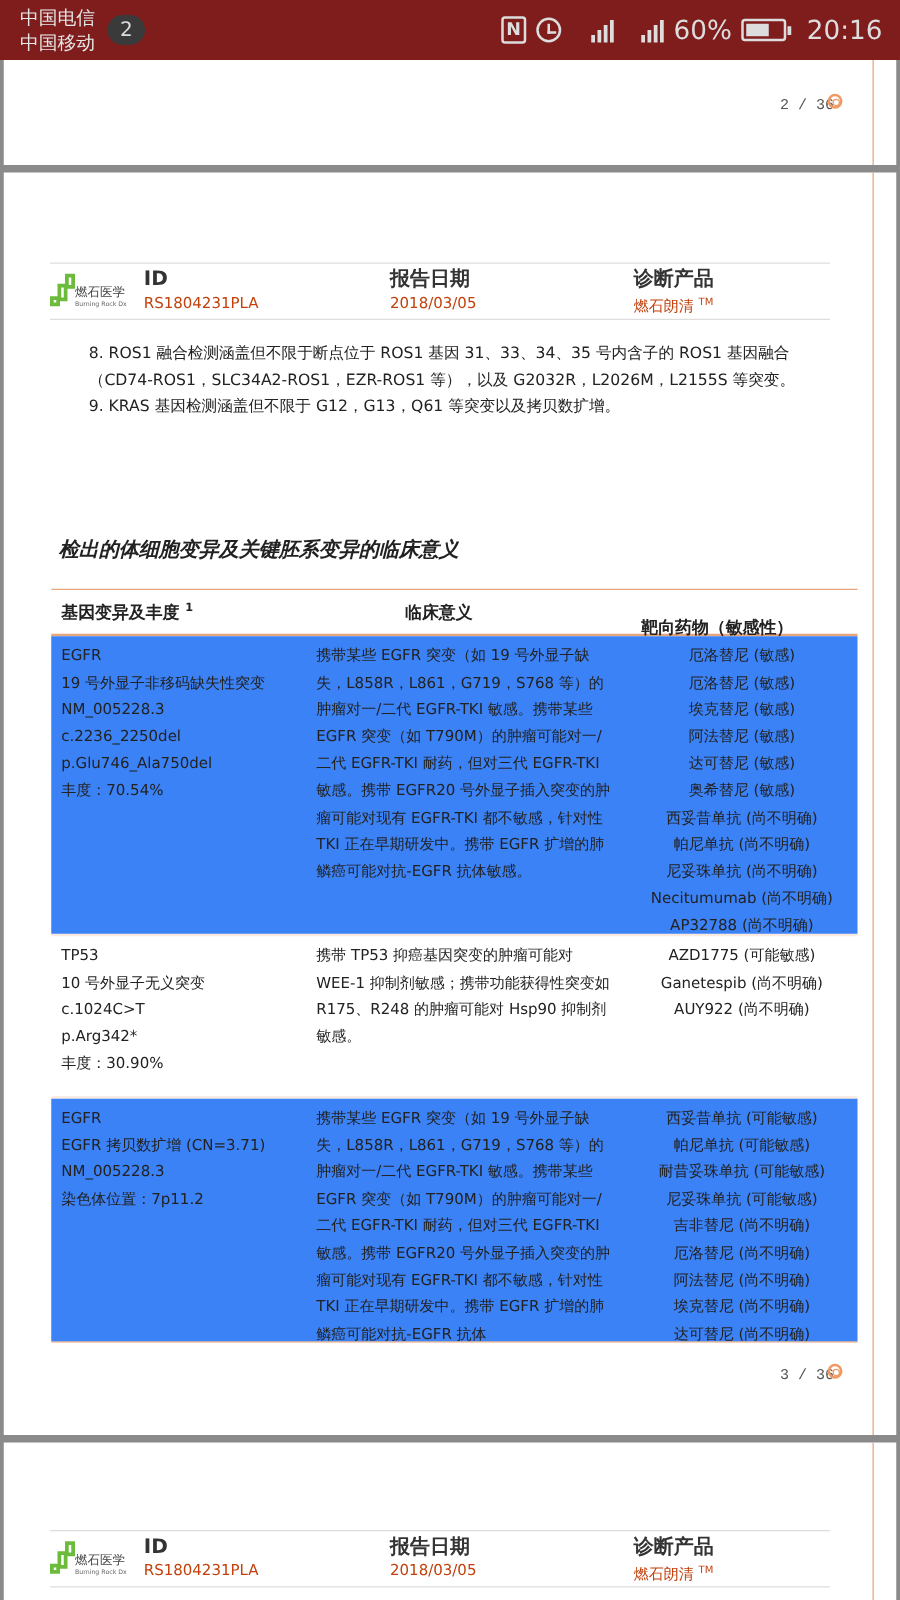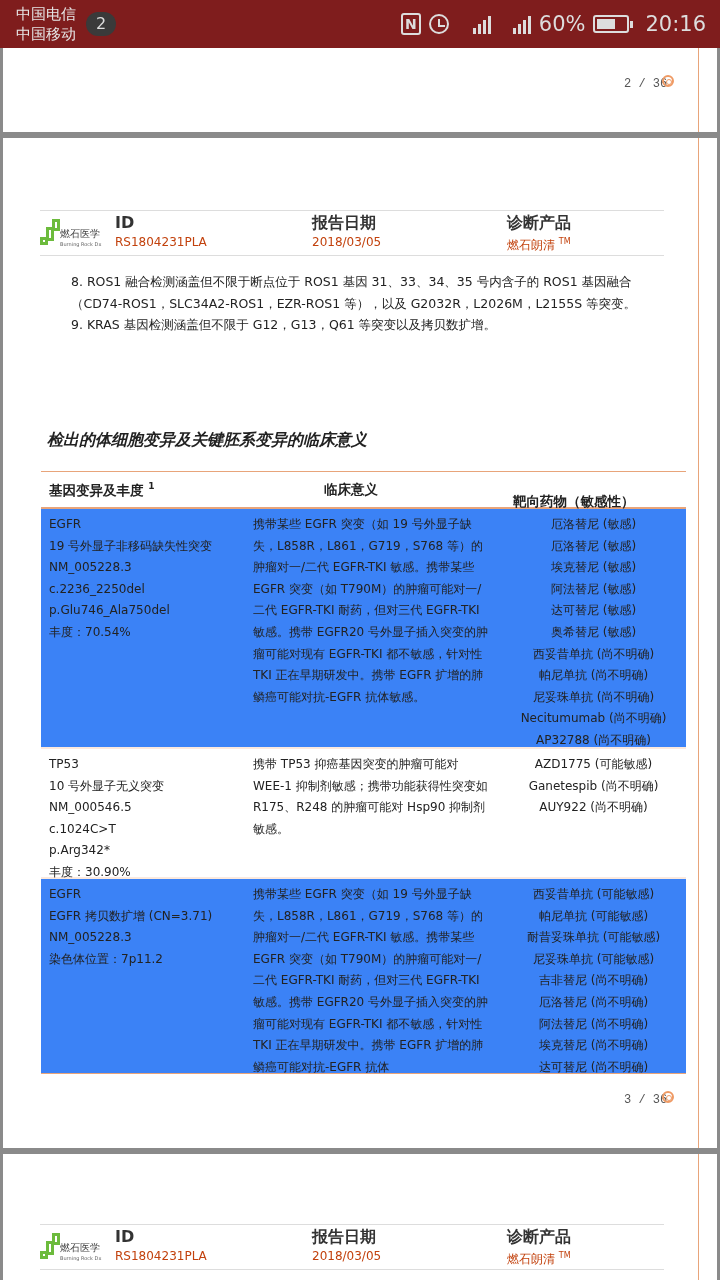--- a/index.html
+++ b/index.html
@@ -163,21 +163,20 @@
         <div>Necitumumab (尚不明确)</div>
         <div>AP32788 (尚不明确)</div>
       </div>
     </div>
     <div class="sep"></div>
 
     <div class="row" style="height:128px;">
       <div class="c1">
         <div>TP53</div>
         <div>10 号外显子无义突变</div>
-        <div>NM_000546.5</div>
         <div>c.1024C&gt;T</div>
         <div>p.Arg342*</div>
         <div>丰度：30.90%</div>
       </div>
       <div class="c2">携带 TP53 抑癌基因突变的肿瘤可能对 WEE-1 抑制剂敏感；携带功能获得性突变如 R175、R248 的肿瘤可能对 Hsp90 抑制剂敏感。</div>
       <div class="c3">
         <div>AZD1775 (可能敏感)</div>
         <div>Ganetespib (尚不明确)</div>
         <div>AUY922 (尚不明确)</div>
       </div>

